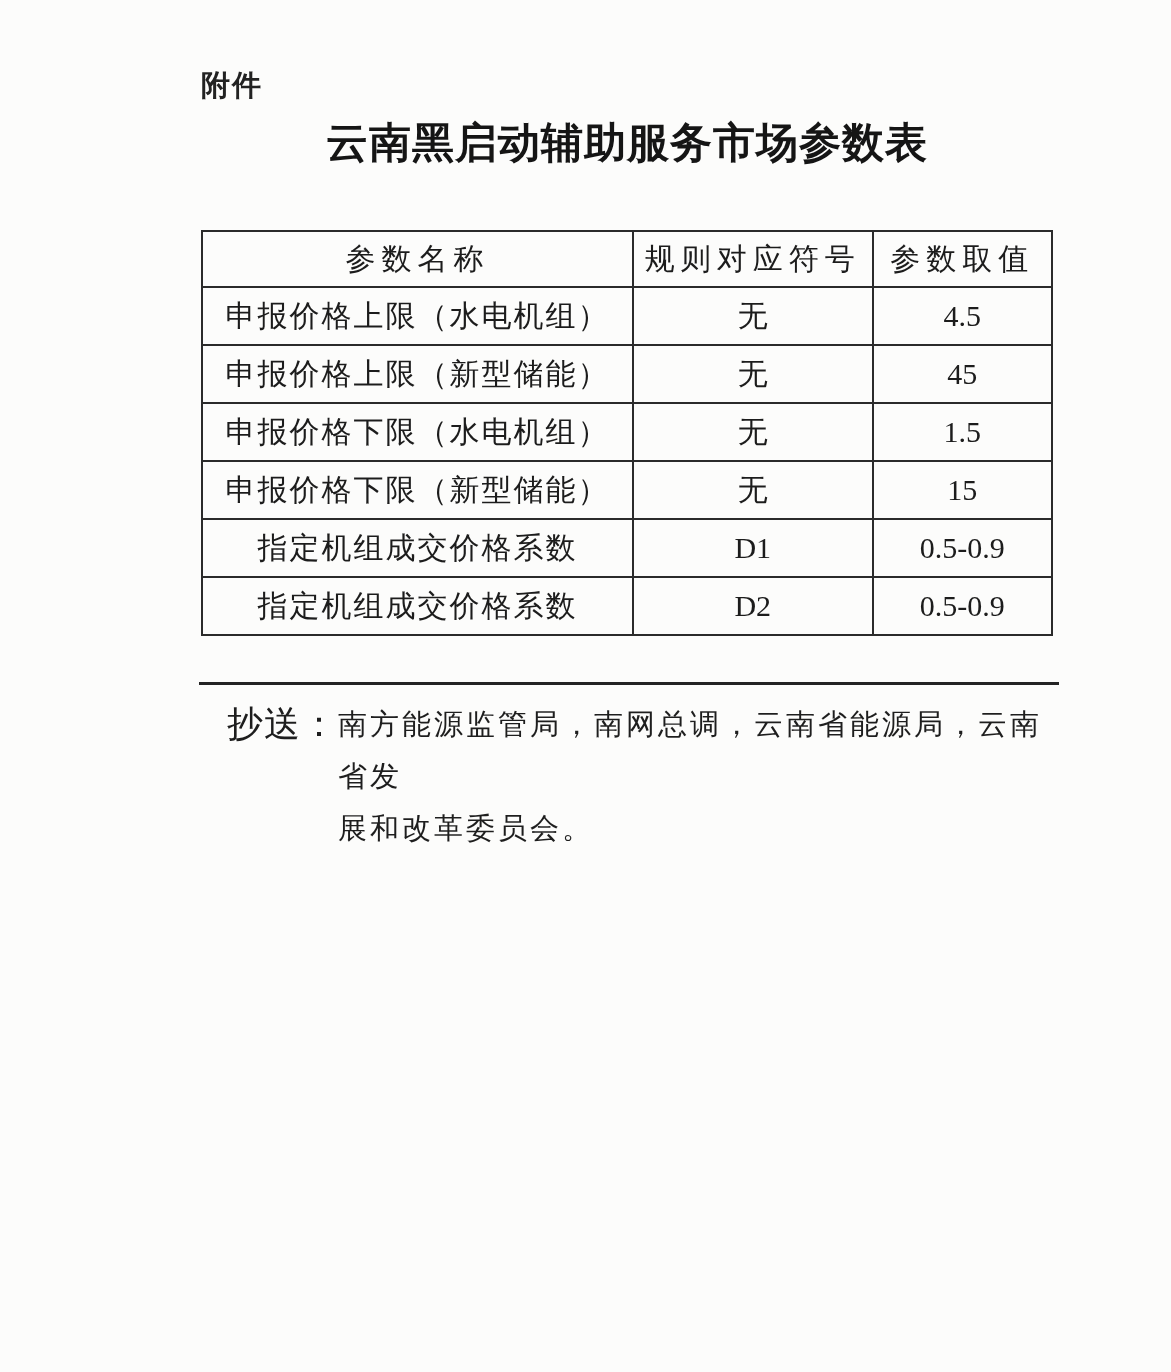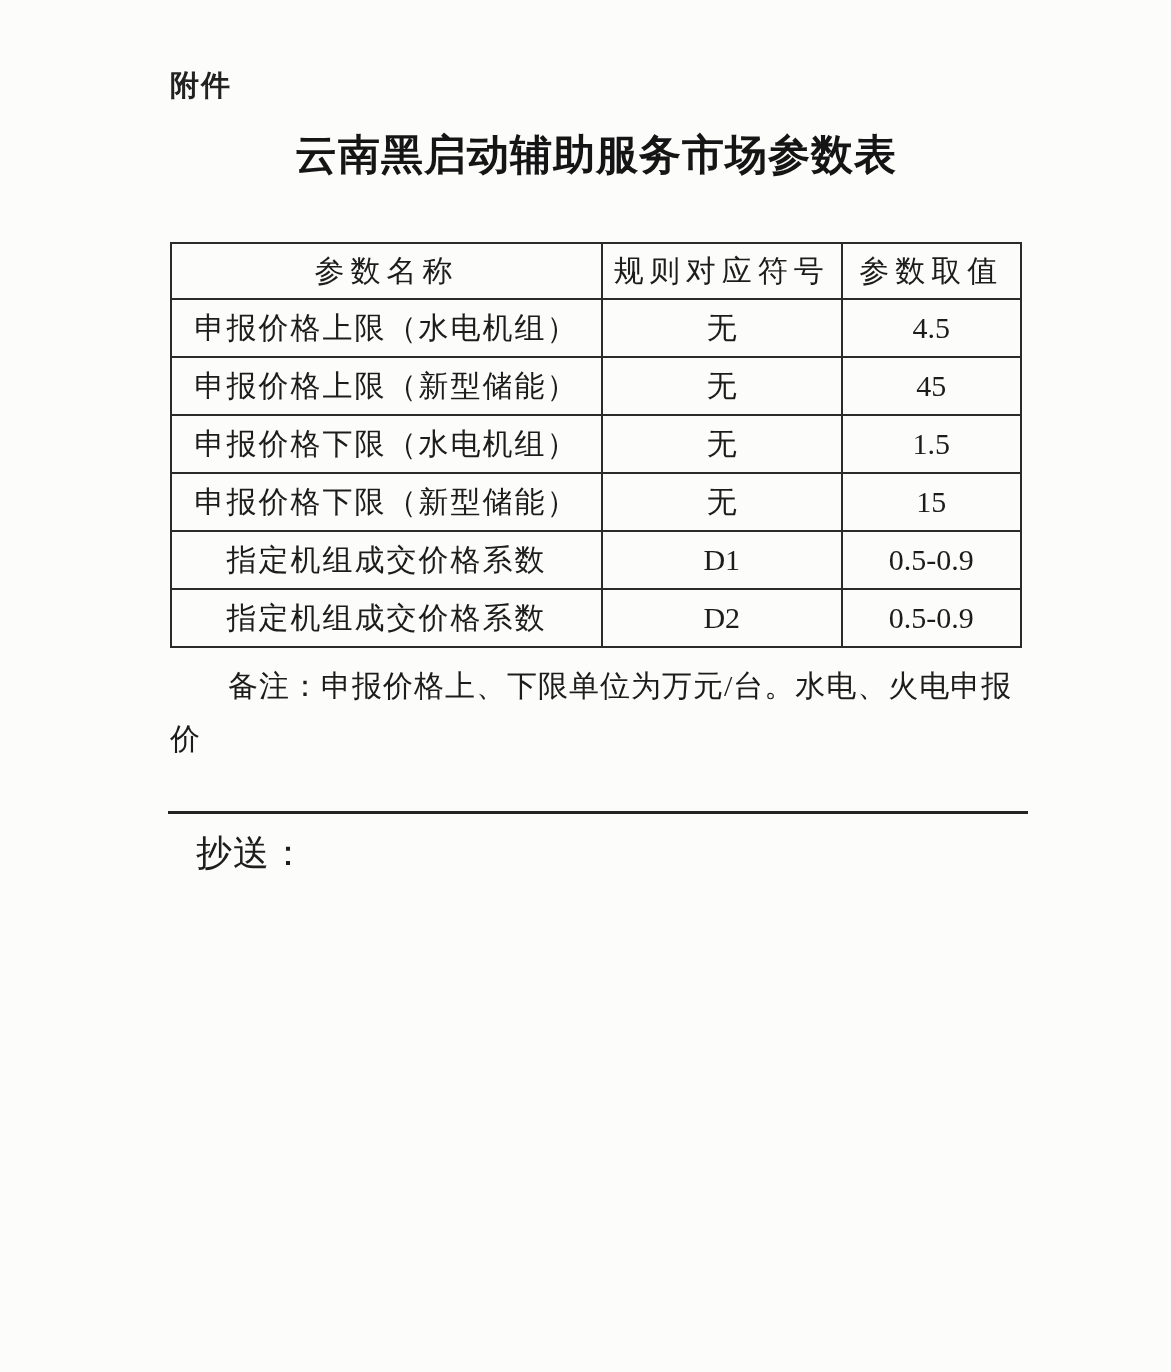--- a/index.html
+++ b/index.html
@@ -3,31 +3,31 @@
 <meta charset="utf-8">
 <style>
   * { margin: 0; padding: 0; box-sizing: border-box; }
   html, body {
     width: 1171px; height: 1372px;
     background: #fcfcfb;
     font-family: "Liberation Serif", "DejaVu Serif", serif;
     color: #1e1e1e;
     overflow: hidden;
   }
-  .page { position: relative; width: 1171px; height: 1372px; }
+  .page { position: relative; width: 1171px; height: 1372px; padding-left: 31px; }
   .content { width: 852px; margin-left: 170px; }
 
   .attachment-label {
     padding-top: 66px;
     font-family: "Liberation Sans", "DejaVu Sans", sans-serif;
     font-size: 29px; font-weight: 600; letter-spacing: 2px;
     color: #222;
   }
   .doc-title {
-    margin-top: 21px;
+    margin-top: 9px;
     text-align: center;
     font-size: 42px; font-weight: 700;
     letter-spacing: 1px;
     color: #151515;
   }
 
   table.params {
     margin-top: 59px;
     width: 852px;
     border-collapse: collapse;
@@ -113,23 +113,26 @@
           </tr>
           <tr>
             <td>指定机组成交价格系数</td>
             <td>D2</td>
             <td>0.5-0.9</td>
           </tr>
         </tbody>
     </table>
 
     <div class="note">
-        <div>备注：申报价格上、下限单位为万元/台。水电、火电申报价</div>
       </div>
   </div>
 
   <div class="rule rule-thick rule-1"></div>
 
   <div class="cc-row">
     <span class="cc-label">抄送：</span>
+    <div class="cc-text">
+        <div>南方能源监管局，南网总调，云南省能源局，云南省发</div>
+        <div>展和改革委员会。</div>
+      </div>
   </div>
 
 </div>
 
 </body></html>

